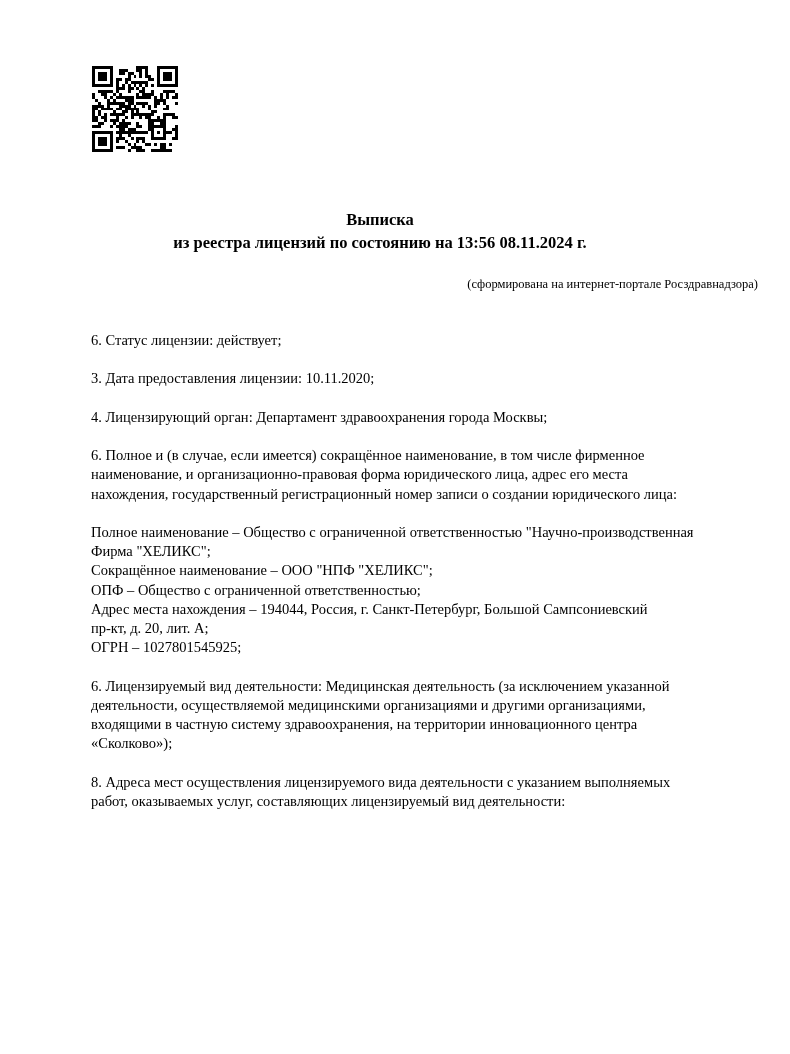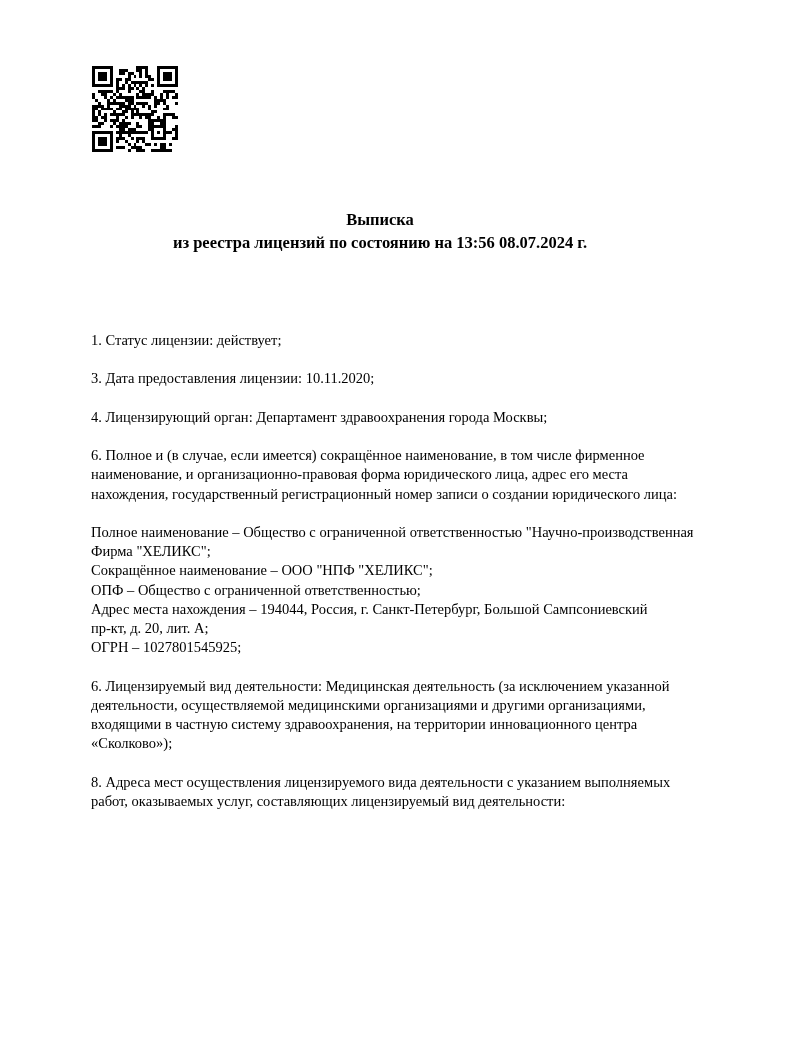--- a/index.html
+++ b/index.html
@@ -470,26 +470,27 @@
       <rect x="21" y="28" width="1" height="1"></rect>
       <rect x="22" y="28" width="1" height="1"></rect>
       <rect x="23" y="28" width="1" height="1"></rect>
       <rect x="24" y="28" width="1" height="1"></rect>
       <rect x="25" y="28" width="1" height="1"></rect>
       <rect x="26" y="28" width="1" height="1"></rect>
     </svg>
 
   <div class="title">
     <div>Выписка</div>
-    <div>из реестра лицензий по состоянию на 13:56 08.07.2024 г.</div>
+    <div>из реестра лицензий по состоянию на 13:56 08.11.2024 г.</div>
   </div>
 
+  <div class="subtitle">(сформирована на интернет-портале Росздравнадзора)</div>
 
   <div class="body">
-    <p class="para">1. Статус лицензии: действует;</p>
+    <p class="para">6. Статус лицензии: действует;</p>
     <p class="para">3. Дата предоставления лицензии: 10.11.2020;</p>
     <p class="para">4. Лицензирующий орган: Департамент здравоохранения города Москвы;</p>
     <p class="para">6. Полное и (в случае, если имеется) сокращённое наименование, в том числе фирменное
 наименование, и организационно-правовая форма юридического лица, адрес его места
 нахождения, государственный регистрационный номер записи о создании юридического лица:</p>
     <p class="para">Полное наименование – Общество с ограниченной ответственностью "Научно-производственная
 Фирма "ХЕЛИКС";
 Сокращённое наименование – ООО "НПФ "ХЕЛИКС";
 ОПФ – Общество с ограниченной ответственностью;
 Адрес места нахождения – 194044, Россия, г. Санкт-Петербург, Большой Сампсониевский

